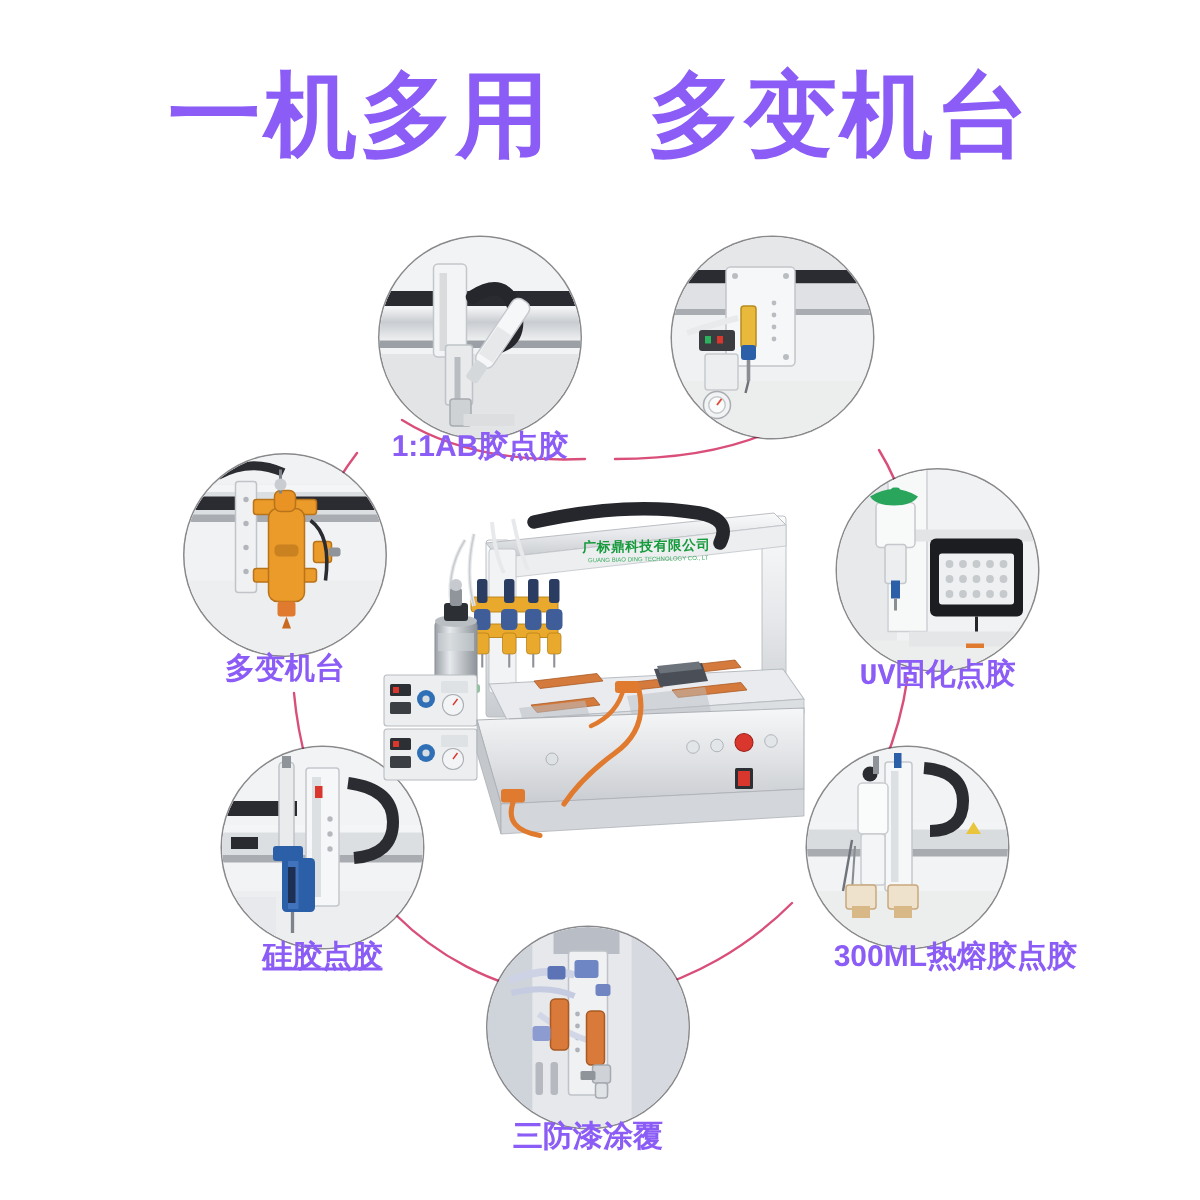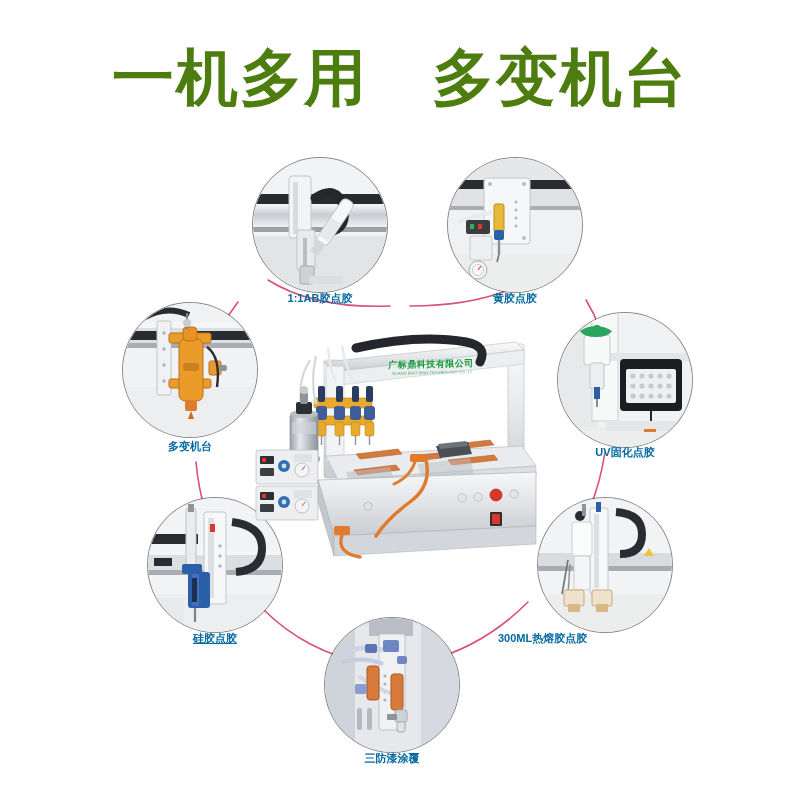--- a/index.html
+++ b/index.html
@@ -21,21 +21,21 @@
   
   .headline {
     position: absolute;
     left: 0;
     top: 42px;
     width: 800px;
     text-align: center;
     font-size: 62px;
     line-height: 72px;
     font-weight: bold;
-    color: #4d7c0f;
+    color: #8b5cf6;
     letter-spacing: 2px;
     white-space: pre;
   }
 
   
   .ring-svg {
     position: absolute;
     left: 0;
     top: 0;
     width: 800px;
@@ -54,23 +54,23 @@
   .inset-photo {
     position: absolute;
     left: 0;
     top: 0;
     width: 100%;
     height: 100%;
   }
   .inset-label {
     position: absolute;
     text-align: center;
-    font-size: 11px;
+    font-size: 20px;
     line-height: 22px;
-    color: #0369a1;
+    color: #8b5cf6;
     font-weight: bold;
     white-space: nowrap;
   }
 
   
   .machine {
     position: absolute;
     left: 250px;
     top: 330px;
     width: 300px;
@@ -197,21 +197,20 @@
         <rect x="18" y="62" width="24" height="14" rx="2" fill="#3a3c40"></rect>
         <rect x="22" y="66" width="4" height="5" fill="#2ab35c"></rect>
         <rect x="30" y="66" width="4" height="5" fill="#d9372e"></rect>
         <rect x="22" y="78" width="22" height="24" rx="2" fill="#eceef0" stroke="#c7cacd"></rect>
         <circle cx="30" cy="112" r="9" fill="#f2f3f4" stroke="#a9adb2"></circle>
         <circle cx="30" cy="112" r="5.5" fill="#fafbfb" stroke="#c6c9cc"></circle>
         <path d="M30 112 l3 -4" stroke="#e04a3a" stroke-width="1.2"></path>
       </g>
     </svg>
   </div>
-  <div class="inset-label" style="left:445px; top:287px; width:140px;">黄胶点胶</div>
 
   <div class="inset" style="left:558px; top:313px; width:134px; height:134px;">
     <svg class="inset-photo" viewBox="0 0 134 134">
       <defs>
           <clipPath id="clipC">
             <circle cx="67" cy="67" r="67"></circle>
           </clipPath>
         </defs>
       <g clip-path="url(#clipC)">
         <rect width="134" height="134" fill="#f1f2f3"></rect>
@@ -243,21 +242,21 @@
             <circle cx="93" cy="83" r="2.6"></circle>
             <circle cx="102" cy="83" r="2.6"></circle>
             <circle cx="111" cy="83" r="2.6"></circle>
         </g>
         <path d="M93 98 l0 14" stroke="#26272b" stroke-width="2"></path>
         <rect x="48" y="108" width="70" height="10" fill="#e4e6e8"></rect>
         <rect x="86" y="116" width="12" height="3" fill="#e07a2e"></rect>
       </g>
     </svg>
   </div>
-  <div class="inset-label" style="left:555px; top:441px; width:140px;">UV固化点胶</div>
+  <div class="inset-label" style="left:555px; top:441px; width:140px;font-family:Liberation Mono, monospace;">UV固化点胶</div>
 
   <div class="inset" style="left:538px; top:498px; width:134px; height:134px;">
     <svg class="inset-photo" viewBox="0 0 134 134">
       <defs>
           <clipPath id="clipD">
             <circle cx="67" cy="67" r="67"></circle>
           </clipPath>
         </defs>
       <g clip-path="url(#clipD)">
         <rect width="134" height="134" fill="#f2f3f4"></rect>
@@ -276,21 +275,21 @@
         <path d="M30 62 l-6 34" stroke="#6f737a" stroke-width="1.6" fill="none"></path>
         <path d="M32 66 l-2 30" stroke="#8a8e93" stroke-width="1.4" fill="none"></path>
         <rect x="26" y="92" width="20" height="16" rx="2" fill="#efe2cd" stroke="#c9a87c"></rect>
         <rect x="30" y="106" width="12" height="8" fill="#d9b887"></rect>
         <rect x="54" y="92" width="20" height="16" rx="2" fill="#efe2cd" stroke="#c9a87c"></rect>
         <rect x="58" y="106" width="12" height="8" fill="#d9b887"></rect>
         <path d="M106 58 l5 -8 l5 8 z" fill="#e8c53a"></path>
       </g>
     </svg>
   </div>
-  <div class="inset-label" style="left:498px; top:627px; width:220px; text-align:left;">300ML热熔胶点胶</div>
+  <div class="inset-label" style="left:498px; top:627px; width:220px; text-align:right;">300ML热熔胶点胶</div>
 
   <div class="inset" style="left:325px; top:618px; width:134px; height:134px;">
     <svg class="inset-photo" viewBox="0 0 134 134">
       <defs>
           <clipPath id="clipE">
             <circle cx="67" cy="67" r="67"></circle>
           </clipPath>
         </defs>
       <g clip-path="url(#clipE)">
         <rect width="134" height="134" fill="#dfe1e6"></rect>

